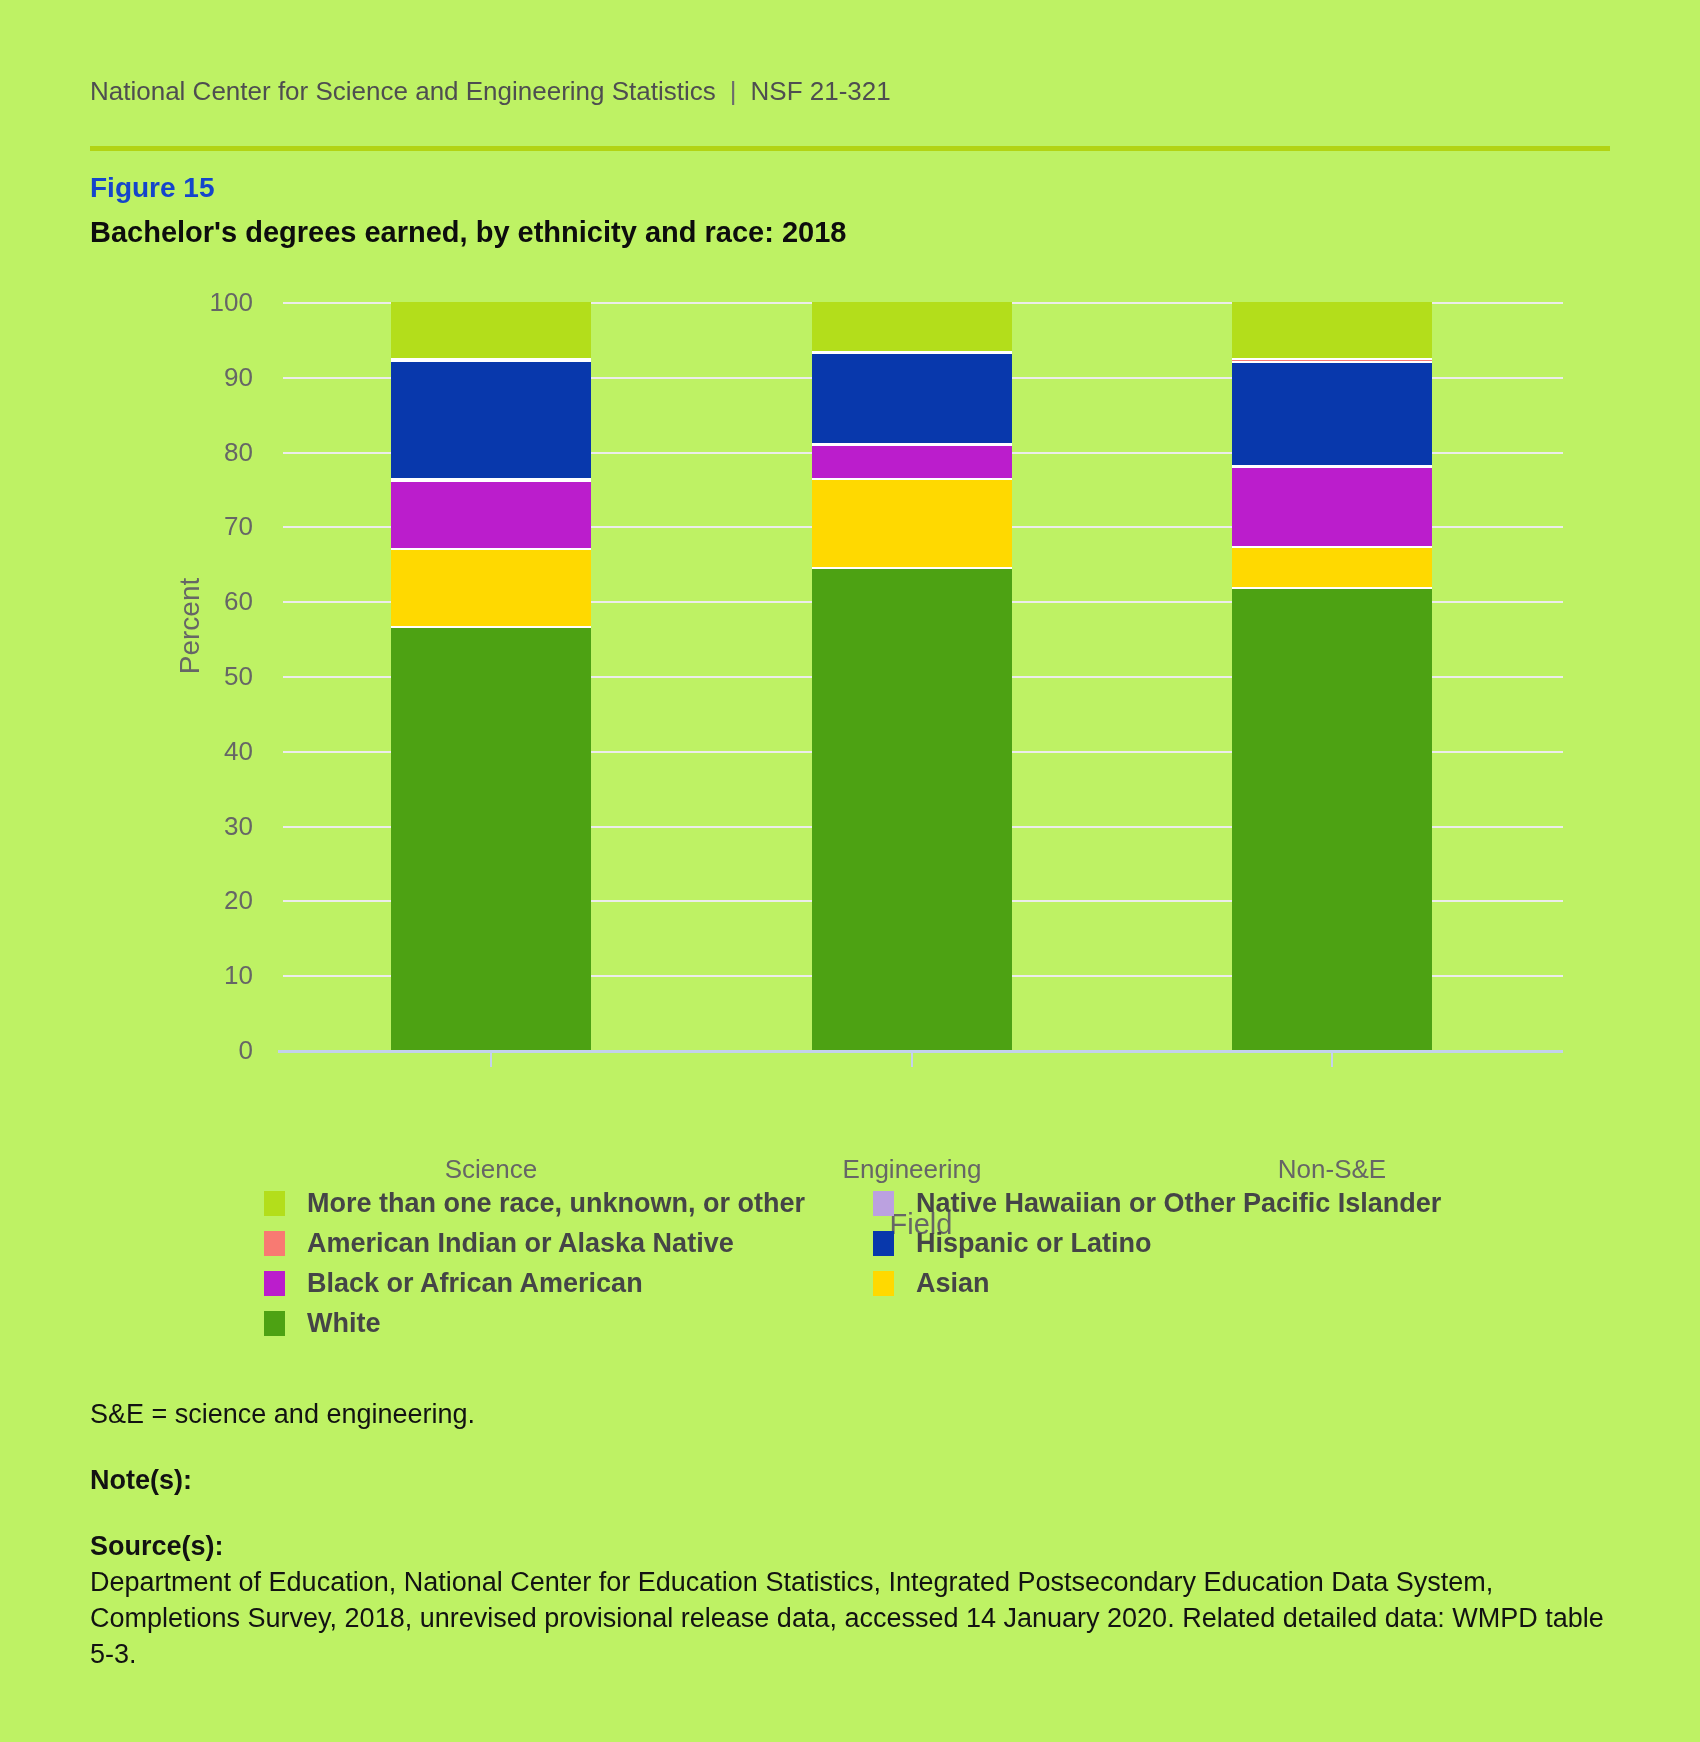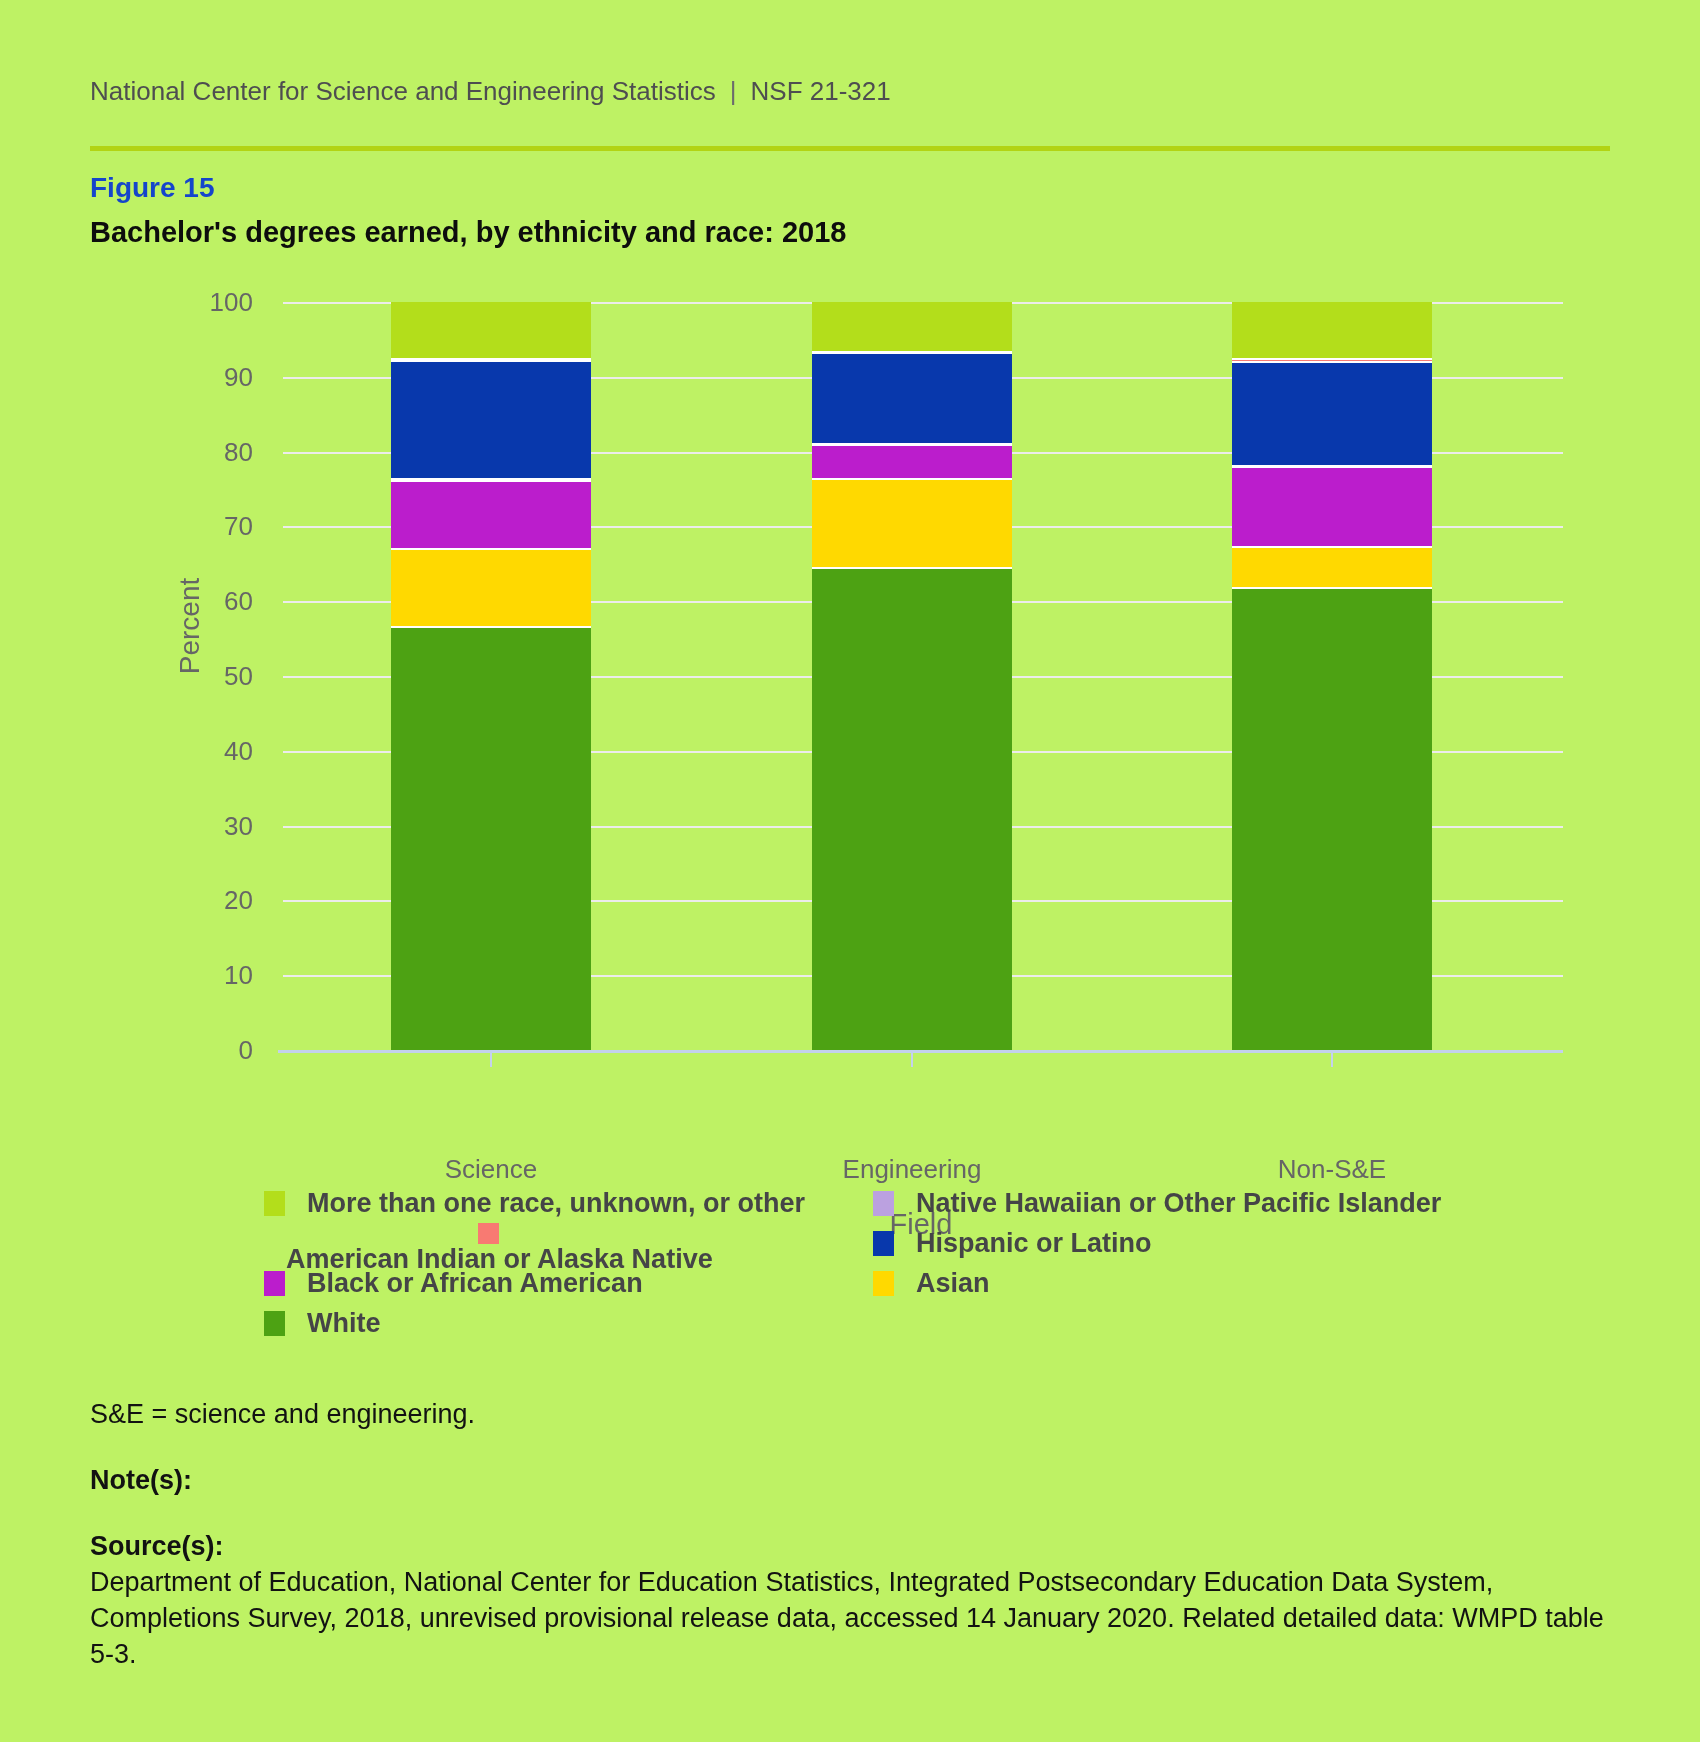--- a/index.html
+++ b/index.html
@@ -107,21 +107,21 @@
       </div>
       <div class="tick-stub" style="left: 1331px; top: 1052px; background: rgb(195, 209, 236);"></div>
       <div class="xtick-label" style="left: 1172px; top: 1142px;">Non-S&amp;E</div>
     </div>
 
   <div class="legend" id="legend">
       <div class="legend-row" style="left: 264px; top: 1183px;">
         <div class="legend-swatch" style="background: rgb(179, 222, 27);"></div>
         <span class="legend-label">More than one race, unknown, or other</span>
       </div>
-      <div class="legend-row" style="left: 264px; top: 1223px; flex-direction: column;">
+      <div class="legend-row" style="left: 264px; top: 1223px;">
         <div class="legend-swatch" style="background: rgb(248, 122, 114);"></div>
         <span class="legend-label">American Indian or Alaska Native</span>
       </div>
       <div class="legend-row" style="left: 264px; top: 1263px;">
         <div class="legend-swatch" style="background: rgb(187, 29, 204);"></div>
         <span class="legend-label">Black or African American</span>
       </div>
       <div class="legend-row" style="left: 264px; top: 1303px;">
         <div class="legend-swatch" style="background: rgb(77, 162, 19);"></div>
         <span class="legend-label">White</span>

